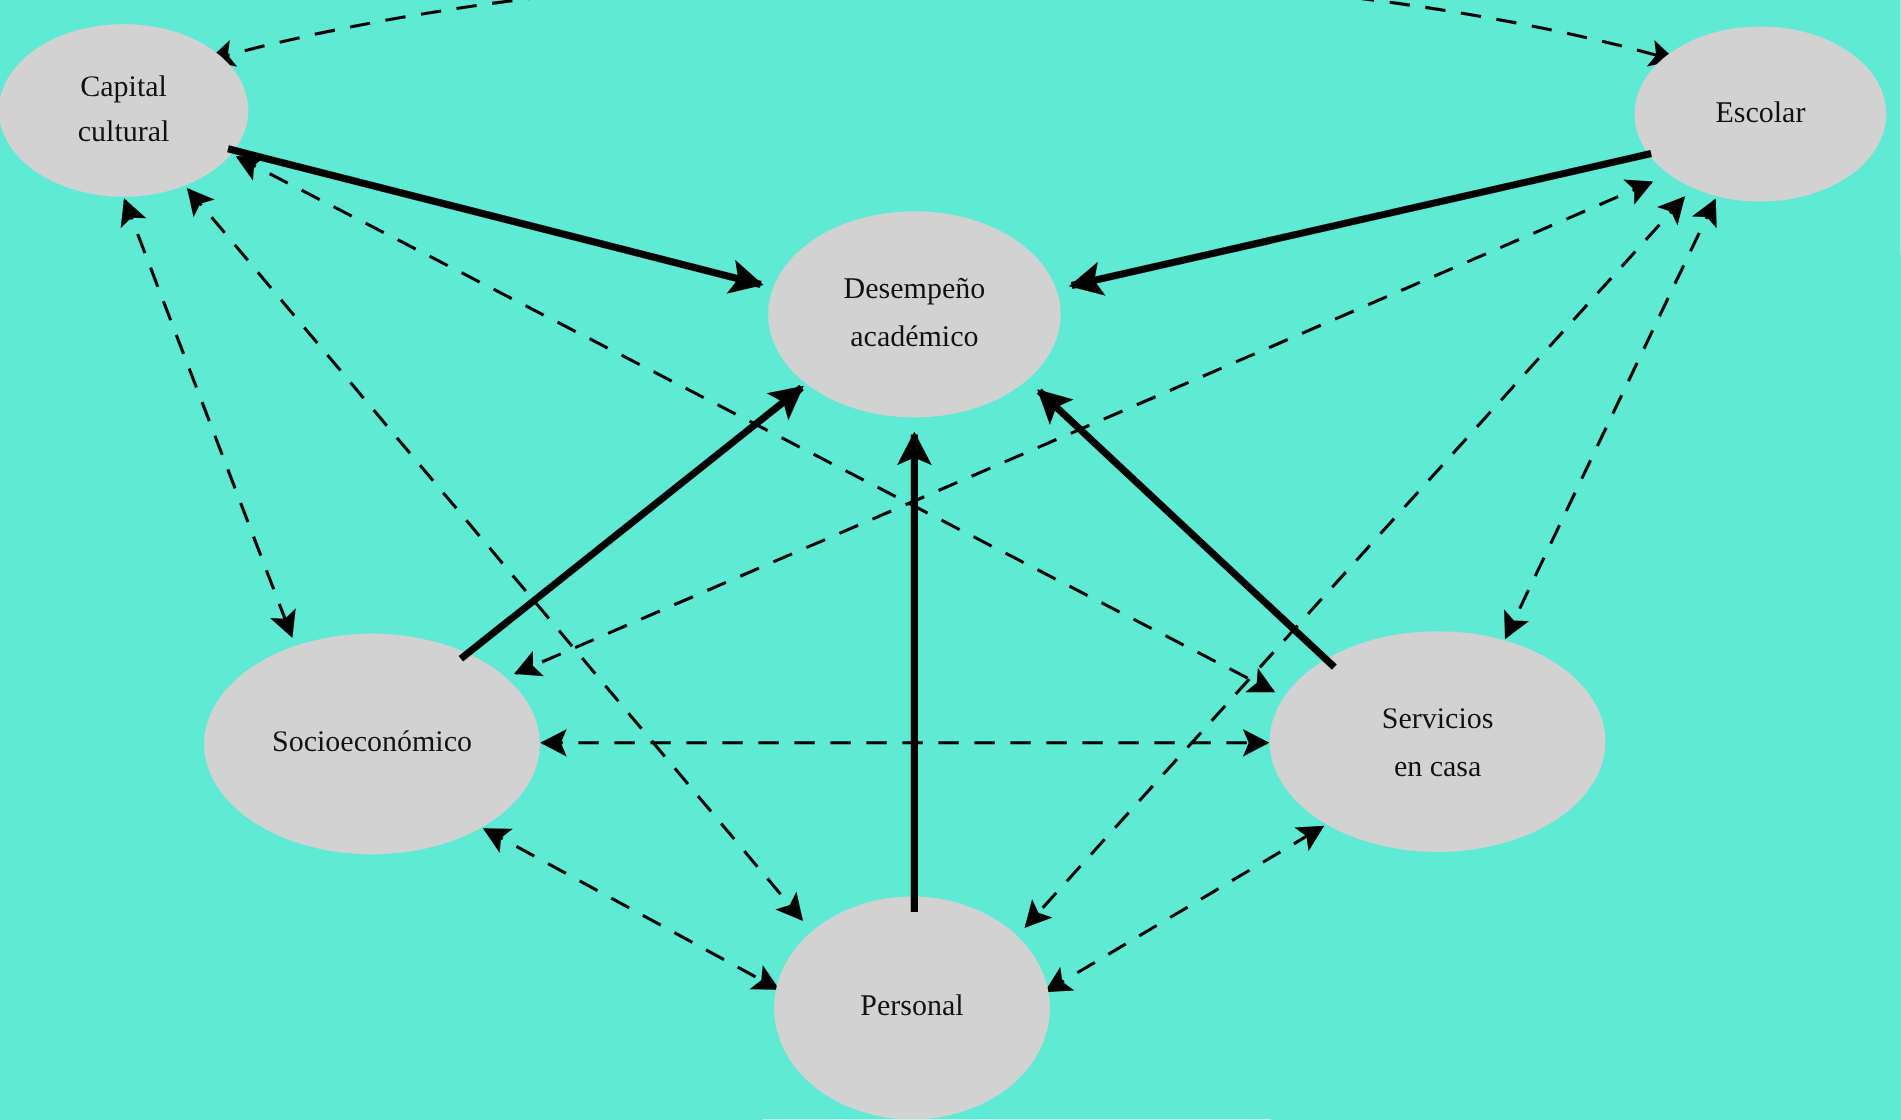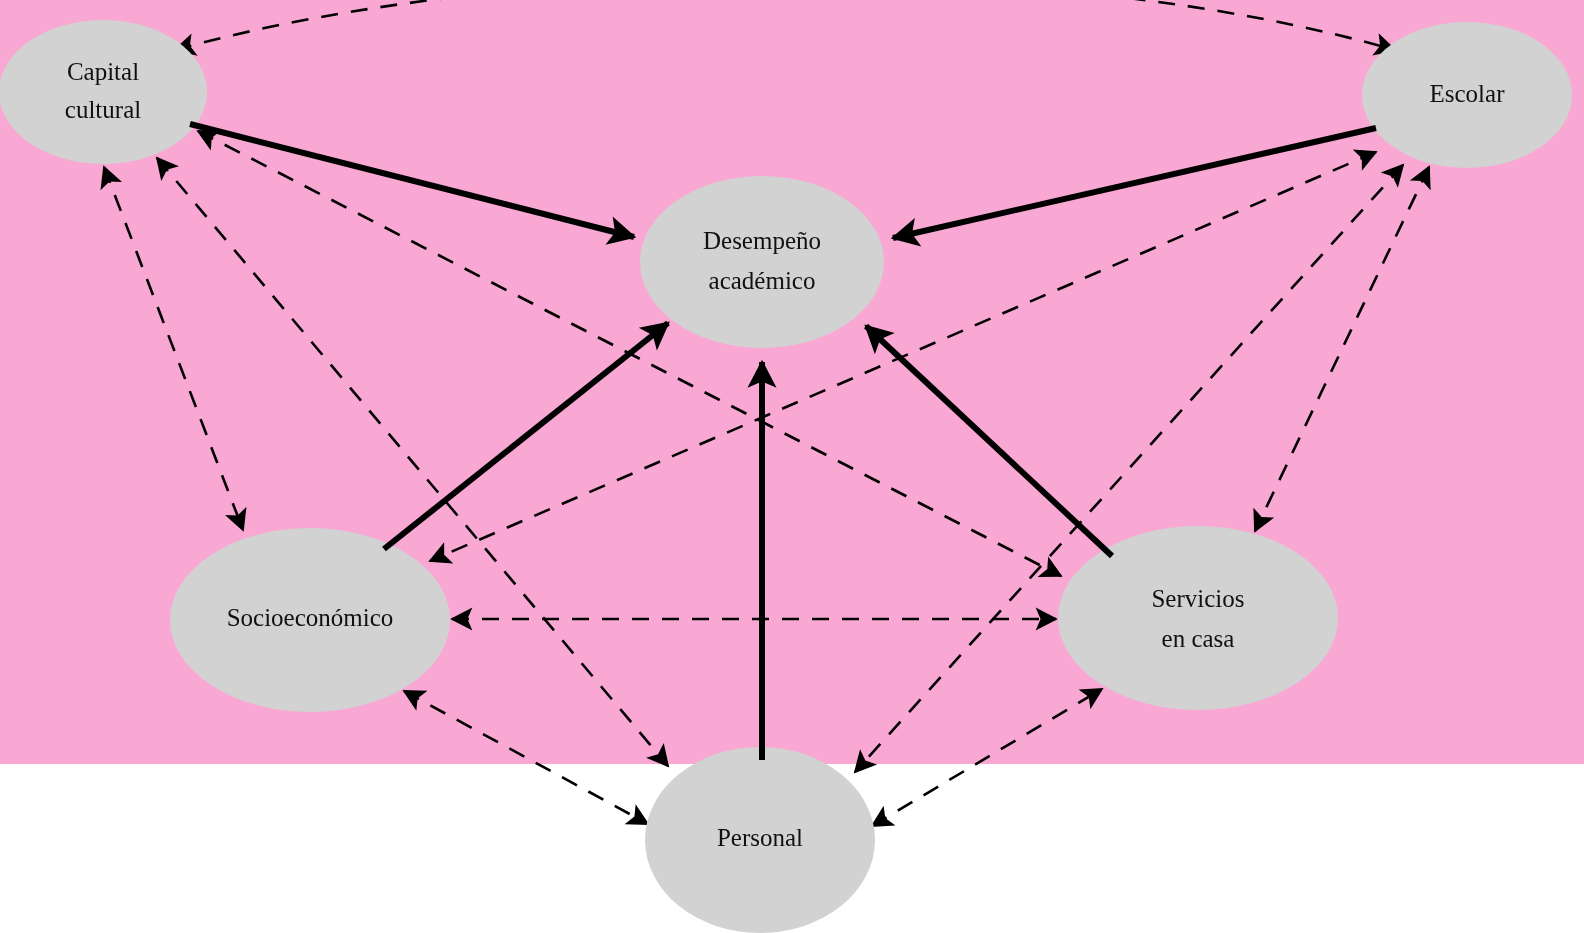--- a/index.html
+++ b/index.html
@@ -9,22 +9,22 @@
   }
   body {
     width: 1584px;
     height: 933px;
     overflow: hidden;
     font-family: "Liberation Serif", "DejaVu Serif", serif;
   }
   #diagram-root {
     position: relative;
     width: 1584px;
-    height: 764px;
-    background: #f9a8d4;
+    height: 933px;
+    background: #5eead4;
   }
   svg#graph {
     display: block;
     width: 1584px;
     height: 933px;
   }
   .node-ellipse {
     fill: #d2d2d2;
     stroke: none;
   }

